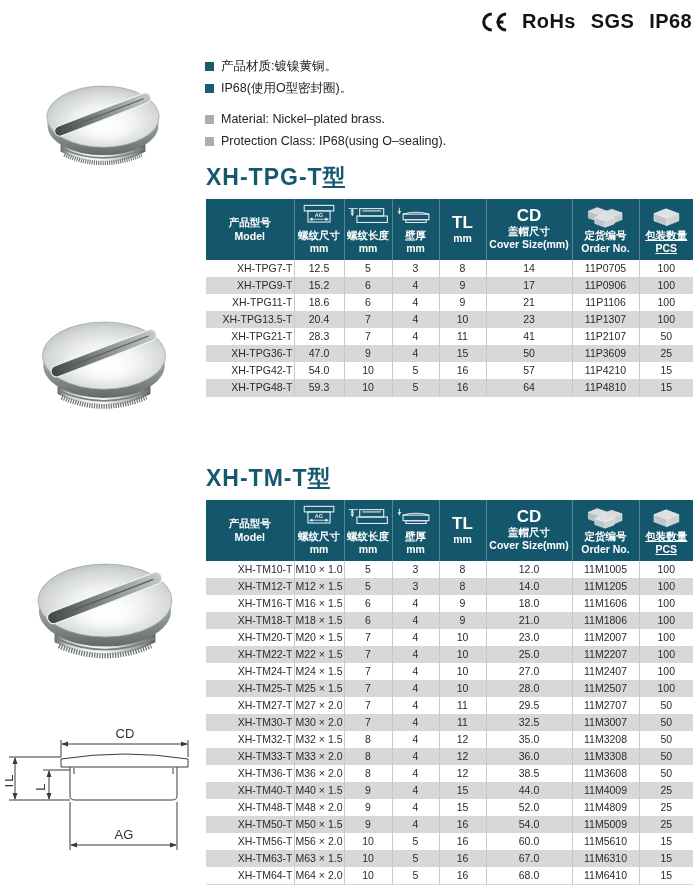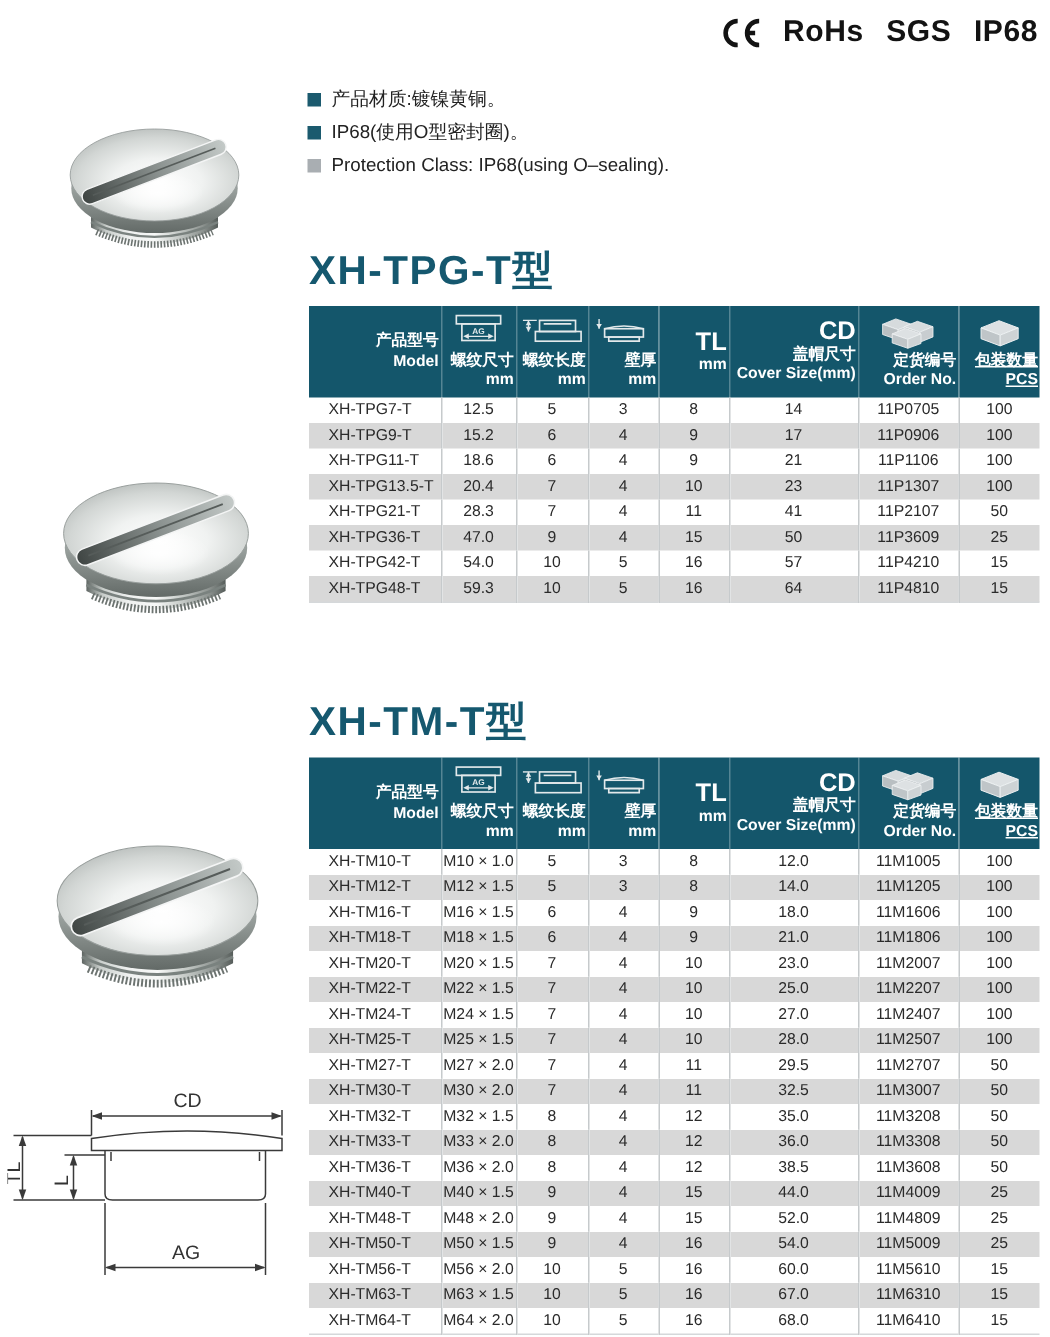--- a/index.html
+++ b/index.html
@@ -23,35 +23,35 @@
   
   .photo{position:absolute;}
   .photo.p1{left:30px;top:64px;width:146px;height:117px;}
   .photo.p2{left:24px;top:298px;width:160px;height:128px;}
   .photo.p3{left:18px;top:538px;width:174px;height:139px;}
 
   
   .section{position:absolute;left:206px;width:487px;}
   .section.s1{top:162px;}
   .section.s2{top:463px;}
-  .sec-title{margin:0 0 6px 0;font-size:27px;font-weight:bold;color:var(--ttl,#14586f);
+  .sec-title{margin:0 0 6px 0;font-size:23px;font-weight:bold;color:var(--ttl,#14586f);
              letter-spacing:1px;}
   table.spec{border-collapse:collapse;table-layout:fixed;width:487px;color:#2a2a2a;
              border-bottom:1px solid #d5d8da;}
   table.spec thead th{background:var(--hdr,#14566b);color:#fff;height:57px;vertical-align:middle;
-             text-align:right;padding:2px 1px;border-right:1px solid rgba(255,255,255,.28);}
+             text-align:center;padding:2px 1px;border-right:1px solid rgba(255,255,255,.28);}
   table.spec thead th:last-child{border-right:none;text-decoration:underline;}
   .hbig{font-size:17px;font-weight:bold;line-height:1.05;}
   .hln{font-size:10.5px;font-weight:bold;line-height:1.25;white-space:nowrap;}
   .hicon{display:block;margin:0 auto 1px auto;height:24px;}
   table.spec tbody td{height:17px;line-height:17px;padding:0 1px;text-align:center;
              font-size:10.5px;white-space:nowrap;overflow:hidden;
              border-right:1px solid #c6cacc;}
   table.spec tbody td:last-child{border-right:none;}
-  table.spec tbody td.model{text-align:left;padding-left:13px;margin-top:24px;}
+  table.spec tbody td.model{text-align:right;padding-left:13px;margin-top:24px;}
   table.spec tbody tr:nth-child(even){background:var(--stripe,#d9d9d9);}
 
   
   .diagram{position:absolute;left:5px;top:722px;width:190px;height:165px;}
 </style>
 </head>
 <body>
 
 <div class="page">
 
@@ -69,20 +69,24 @@
   </div>
 
   <ul class="bullets">
     <li>
       <span class="sq teal"></span>
       <span>产品材质:镀镍黄铜。</span>
     </li>
     <li>
       <span class="sq teal"></span>
       <span>IP68(使用O型密封圈)。</span>
+    </li>
+    <li class="gap">
+      <span class="sq gray"></span>
+      <span>Material: Nickel–plated brass.</span>
     </li>
     <li>
       <span class="sq gray"></span>
       <span>Protection Class: IP68(using O–sealing).</span>
     </li>
   </ul>
 
   <svg width="0" height="0" style="position:absolute" aria-hidden="true">
     <defs>
       <radialGradient id="gFace" cx="52%" cy="58%" r="75%">

